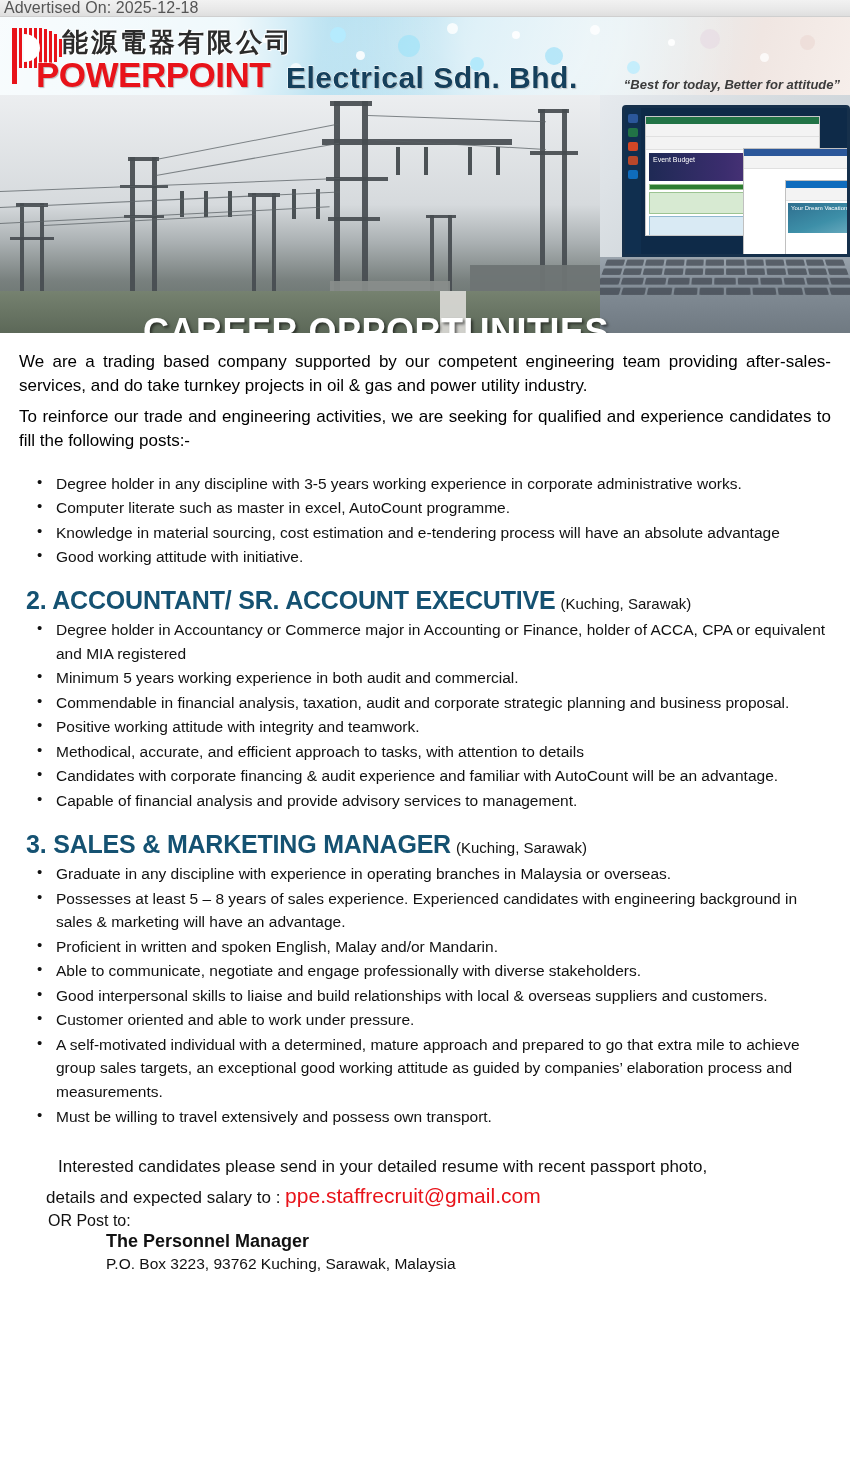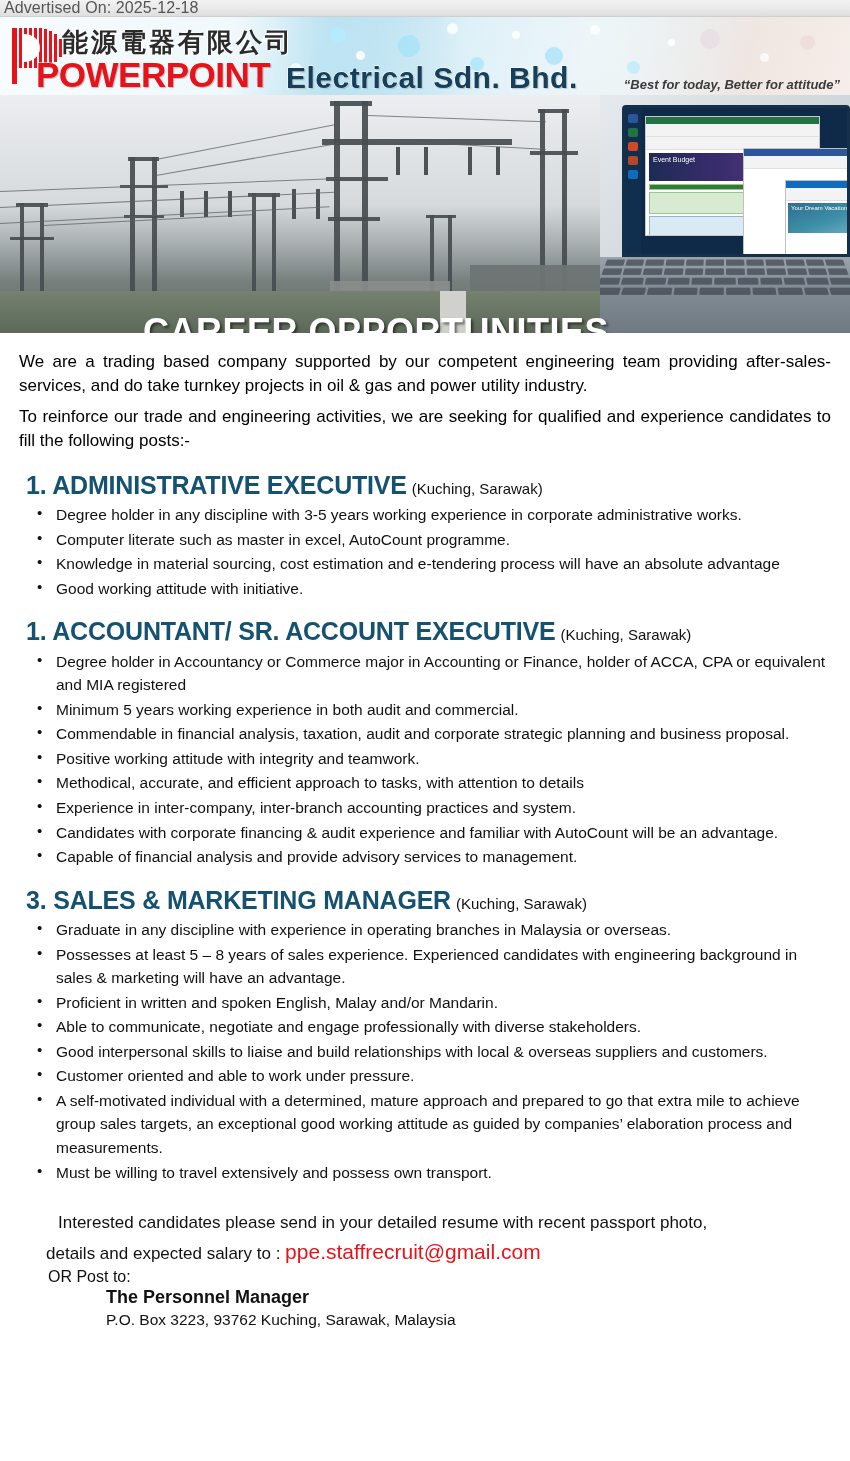--- a/index.html
+++ b/index.html
@@ -538,42 +538,38 @@
 </div>
 
 <div class="content">
 
   <div class="intro">
     <p>We are a trading based company supported by our competent engineering team providing after-sales-services, and do take turnkey projects in oil &amp; gas and power utility industry.</p>
     <p>To reinforce our trade and engineering activities, we are seeking for qualified and experience candidates to fill the following posts:-</p>
   </div>
 
   <div class="job">
-    <div class="job-head">
-      <span class="job-title">1. ADMINISTRATIVE EXECUTIVE</span><span class="job-loc">(Kuching, Sarawak)</span>
-    </div>
     <ul class="bullets">
       <li>Degree holder in any discipline with 3-5 years working experience in corporate administrative works.</li>
       <li>Computer literate such as master in excel, AutoCount programme.</li>
       <li>Knowledge in material sourcing, cost estimation and e-tendering process will have an absolute advantage</li>
       <li>Good working attitude with initiative.</li>
     </ul>
   </div>
 
   <div class="job">
     <div class="job-head">
-      <span class="job-title">1. ACCOUNTANT/ SR. ACCOUNT EXECUTIVE</span><span class="job-loc">(Kuching, Sarawak)</span>
+      <span class="job-title">2. ACCOUNTANT/ SR. ACCOUNT EXECUTIVE</span><span class="job-loc">(Kuching, Sarawak)</span>
     </div>
     <ul class="bullets">
       <li>Degree holder in Accountancy or Commerce major in Accounting or Finance, holder of ACCA, CPA or equivalent and MIA registered</li>
       <li>Minimum 5 years working experience in both audit and commercial.</li>
       <li>Commendable in financial analysis, taxation, audit and corporate strategic planning and business proposal.</li>
       <li>Positive working attitude with integrity and teamwork.</li>
       <li>Methodical, accurate, and efficient approach to tasks, with attention to details</li>
-      <li>Experience in inter-company, inter-branch accounting practices and system.</li>
       <li>Candidates with corporate financing &amp; audit experience and familiar with AutoCount will be an advantage.</li>
       <li>Capable of financial analysis and provide advisory services to management.</li>
     </ul>
   </div>
 
   <div class="job">
     <div class="job-head">
       <span class="job-title">3. SALES &amp; MARKETING MANAGER</span><span class="job-loc">(Kuching, Sarawak)</span>
     </div>
     <ul class="bullets">

